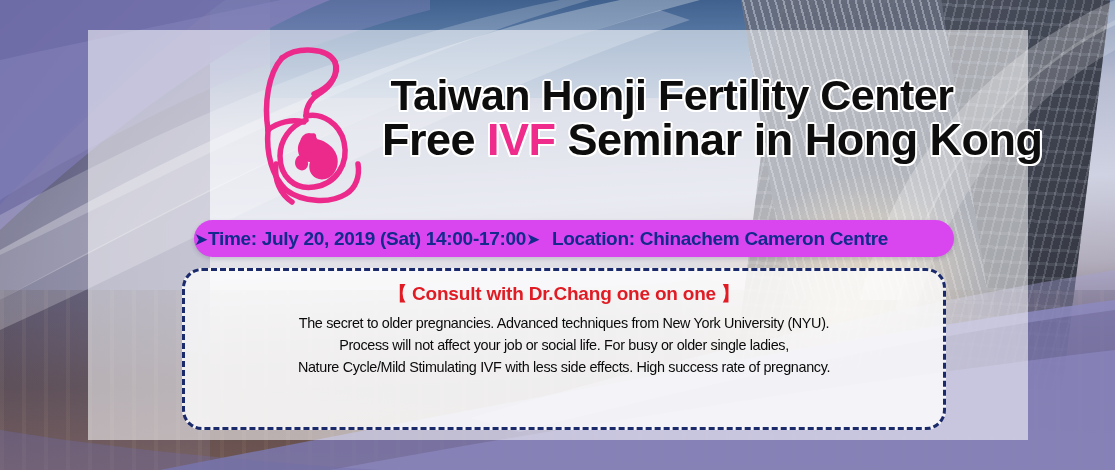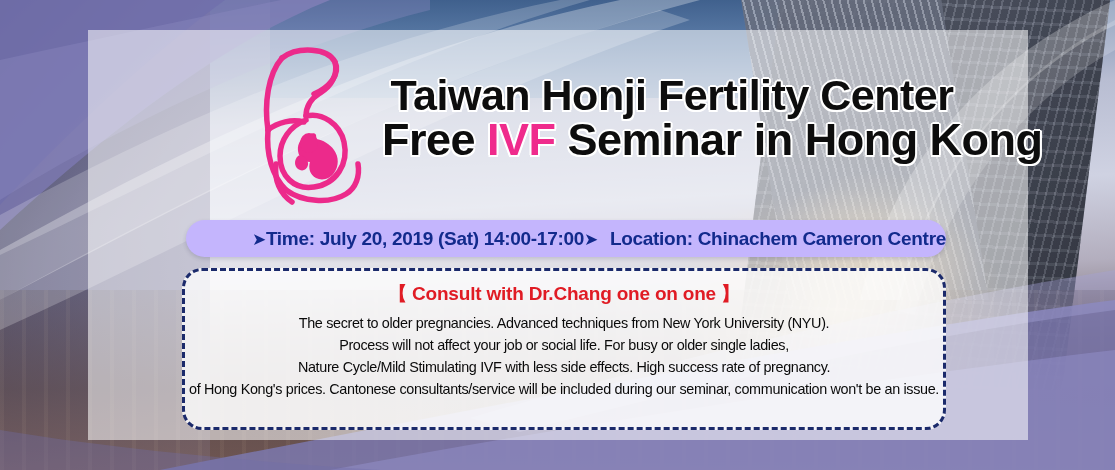--- a/index.html
+++ b/index.html
@@ -113,26 +113,26 @@
       2px 0 0 #fff, -2px 0 0 #fff, 0 2px 0 #fff, 0 -2px 0 #fff,
       1.5px 1.5px 0 #fff, -1.5px 1.5px 0 #fff, 1.5px -1.5px 0 #fff, -1.5px -1.5px 0 #fff;
   }
   .headline .line1 { font-size: 43px; }
   .headline .line2 { font-size: 45px; }
   .headline .ivf { color: #ef2b8c; }
 
   
   .info-pill {
     position: absolute;
-    left: 186px; top: 220px; width: 760px; height: 37px;
-    background: #c4b5fd;
+    left: 194px; top: 220px; width: 760px; height: 37px;
+    background: #d946ef;
     border-radius: 19px;
     display: flex;
     align-items: center;
-    justify-content: flex-end;
+    justify-content: flex-start;
     box-shadow: 0 2px 4px rgba(40,40,80,.18);
   }
   .info-pill .txt {
     font-size: 19px;
     font-weight: bold;
     color: #122a8c;
     letter-spacing: -.3px;
     white-space: nowrap;
   }
   .info-pill .arrow { font-size: 17px; }
@@ -240,16 +240,15 @@
 
   <div class="info-pill">
     <span class="txt"><span class="arrow">➤</span><span>Time: July 20, 2019 (Sat) 14:00-17:00</span><span class="arrow">➤</span><span class="gap"></span><span>Location: Chinachem Cameron Centre</span></span>
   </div>
 
   <div class="dash-box">
     <div class="red-title">【 Consult with Dr.Chang one on one 】</div>
     <div class="body-line">The secret to older pregnancies. Advanced techniques from New York University (NYU).</div>
     <div class="body-line">Process will not affect your job or social life. For busy or older single ladies,</div>
     <div class="body-line">Nature Cycle/Mild Stimulating IVF with less side effects. High success rate of pregnancy.</div>
-    <div class="body-line">of Hong Kong's prices. Cantonese consultants/service will be included during our seminar, communication won't be an issue.</div>
   </div>
 
 </div>
 
 </body></html>

